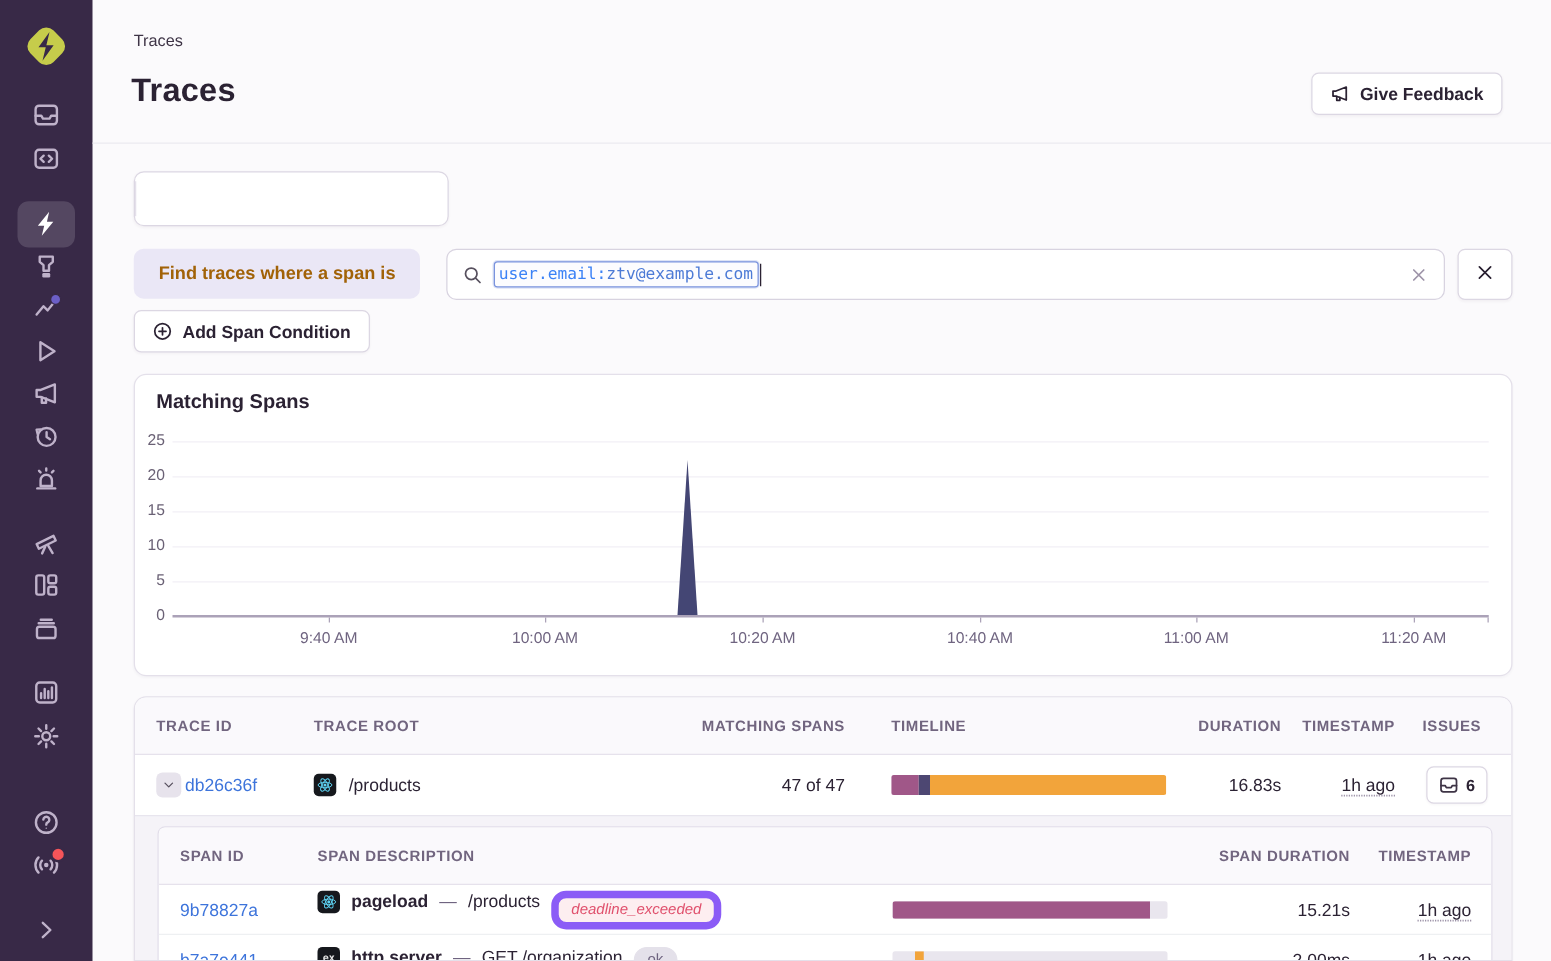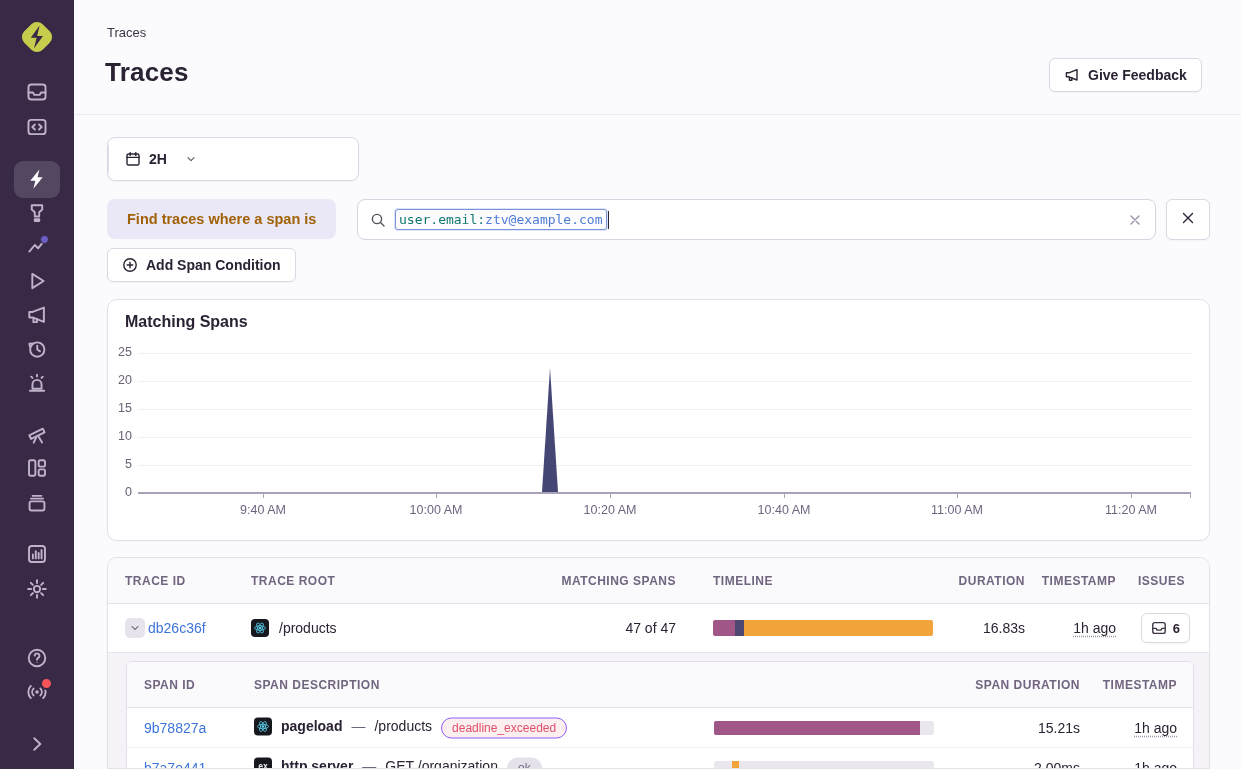--- a/index.html
+++ b/index.html
@@ -31,21 +31,21 @@
   .filters { position:absolute; left:107px; top:137px; width:252px; height:44px; background:#fff; border:1px solid #dcd7e3; border-radius:8px; display:flex; align-items:center; box-shadow:0 1px 2px rgba(43,34,51,.04); }
   .filter-seg { display:flex; align-items:center; gap:8px; padding:0 16px; height:100%; font-weight:bold; font-size:14px; color:#2b2233; cursor:pointer; }
   .filter-sep { width:1px; height:28px; background:#e4e0ea; }
   .chev { color:#57505e; }
 
   
   .where-label { position:absolute; left:107px; top:199px; height:40px; padding:0 20px; background:#eae7f6; border-radius:8px; display:flex; align-items:center; font-size:14.5px; font-weight:bold; color:#a16207; }
   .search-bar { position:absolute; left:357px; top:199px; width:799px; height:41px; background:#fff; border:1px solid #d8d3e0; border-radius:8px; display:flex; align-items:center; padding:0 12px; }
   .search-bar .mag { color:#57505e; margin-right:9px; }
   .token { display:flex; align-items:center; font-family:"DejaVu Sans Mono",monospace; font-size:13px; border:1px solid #7a93dd; border-radius:3px; background:#fcfcfe; padding:2px 3px; box-shadow:0 0 0 1px rgba(122,147,221,.25); }
-  .token .tkey { color:#0f766e;text-align:center; }
+  .token .tkey { color:#3b82f6;text-align:center; }
   .token .tval { color:#4d7bd6; }
   .caret { width:1px; height:18px; background:#2b2233; margin-left:1px; }
   .clear-x { margin-left:auto; color:#9d93a8; cursor:pointer; }
   .del-btn { position:absolute; left:1166px; top:199px; width:44px; height:41px; justify-content:center; gap:0; }
   .del-btn svg { width:16px; height:16px; }
   .add-btn { position:absolute; left:107px; top:248px; height:34px; padding:0 14px; }
 
   
   .panel { position:absolute; background:#fff; border:1px solid #e4e0ea; border-radius:10px; box-shadow:0 1px 2px rgba(43,34,51,.03); }
   .chart-panel { left:107px; top:299px; width:1103px; height:242px; }
@@ -74,21 +74,21 @@
   .track { background:#e9e6ee; }
   .ts { text-decoration:underline dotted; text-underline-offset:3px; text-decoration-color:#9d93a8; }
   .issues-badge { position:absolute; right:19px; top:50%; transform:translateY(-50%); height:30px; padding:0 9px; gap:6px; font-size:13px; }
   .expanded { position:absolute; left:0; top:94px; width:1103px; height:118px; background:#f5f3f8; border-top:1px solid #e8e5ee; }
   .nested { position:absolute; left:18px; top:8px; width:1068px; height:140px; background:#fff; border:1px solid #e2deea; border-radius:6px 6px 0 0; overflow:hidden; }
   .ntrow { position:relative; height:40px; background:#fff; border-bottom:1px solid #eef0f2; }
   .desc-cell { display:flex; align-items:flex-start; gap:9px; }
   .op { font-weight:bold; color:#2b2233; }
   .dash { color:#6f6480; }
   .status-pill { font-size:12px; padding:2.5px 10px; border-radius:12px; }
-  .status-error { background:#fdeef0; color:#e0506c; border:1px solid #8b5cf6; }
+  .status-error { background:#fdeef0; color:#e0506c; border:6px solid #8b5cf6;font-style:italic; }
   .status-ok { background:#e4e1ea; color:#6f6480; border:1px solid #e4e1ea; }
   svg.stroke { fill:none; stroke:currentColor; stroke-width:1.4; stroke-linecap:round; stroke-linejoin:round; }
 </style>
 </head>
 <body>
 
 <div class="page">
 
   <div class="sidebar">
     <div class="logo">
@@ -213,34 +213,20 @@
           <path d="M13 2.6 4.8 5.8H2.4v4h2.4L13 13z"></path>
           <path d="M5.4 10.2v3h2.5v-2.4"></path>
         </svg>
       </span>
     <span>Give Feedback</span>
   </button>
   <div class="hdr-divider"></div>
 
   <div class="filters">
     <div class="filter-sep"></div>
-    <div class="filter-seg">
-      <span class="icon16">
-          <svg class="stroke" viewBox="0 0 16 16">
-            <rect x="2" y="3" width="12" height="11" rx="1.6"></rect>
-            <path d="M2 6.4h12M5.2 1.6v2.8M10.8 1.6v2.8"></path>
-          </svg>
-        </span>
-      <span>2H</span>
-      <span class="chev icon12" style="margin-left:10px">
-          <svg class="stroke" viewBox="0 0 16 16">
-            <path d="M4 6.2 8 10.2l4-4"></path>
-          </svg>
-        </span>
-    </div>
   </div>
 
   <div class="where-label">Find traces where a span is</div>
   <div class="search-bar">
     <span class="mag icon16">
         <svg class="stroke" viewBox="0 0 16 16">
           <circle cx="7" cy="7" r="4.6"></circle>
           <path d="M10.5 10.5 14 14"></path>
         </svg>
       </span>

